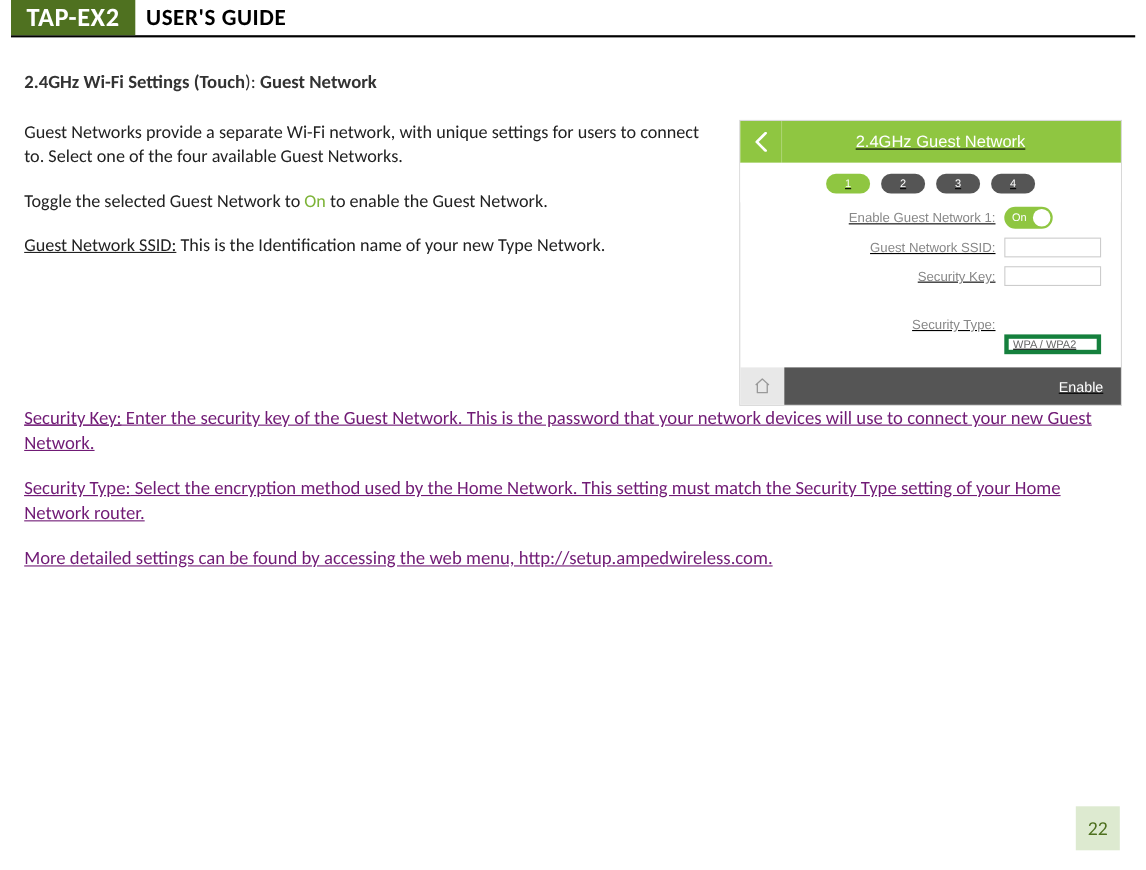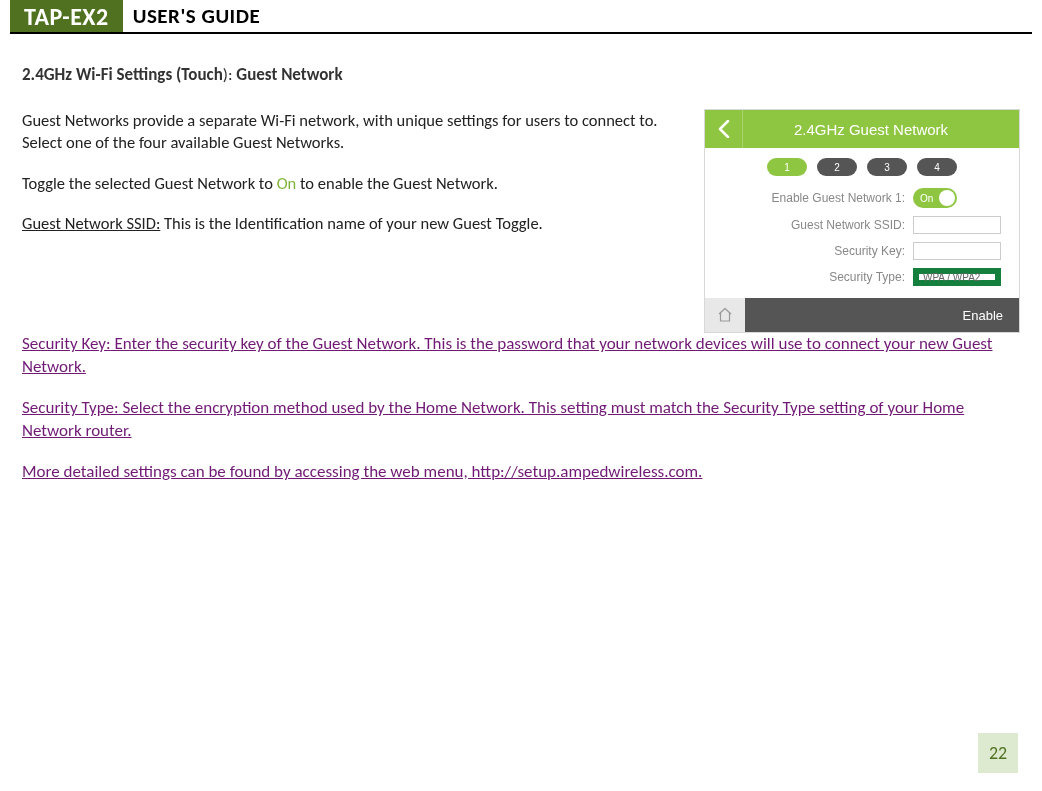--- a/index.html
+++ b/index.html
@@ -75,25 +75,26 @@
       font-size: 17px;
       line-height: 1.35;
       color: #701a75;
       text-decoration: underline;
     }
     .after-text p {
       margin-bottom: 18px;
     }
     
     .phone-ui {
-      width: 316px;
+      width: 348px;
       border: 1px solid #d8d8d8;
       background: #fff;
       font-family: "Helvetica Neue", Helvetica, Arial, sans-serif;
       flex-shrink: 0;
+      text-decoration: underline;
     }
     .phone-header {
       background: #8fc641;
       height: 38px;
       display: flex;
       align-items: center;
       color: #fff;
       font-size: 15px;
     }
     .phone-back {
@@ -181,27 +182,28 @@
     }
     .text-input {
       width: 88px;
       height: 18px;
       border: 1px solid #ccc;
       background: #fff;
     }
     .select-input {
       width: 88px;
       height: 18px;
-      border: 6px solid #15803d;
+      border: 4px solid #15803d;
       background: #fff;
       font-size: 10px;
       color: #666;
       display: flex;
       align-items: center;
       padding-left: 4px;
+      margin-top: 36px;
     }
     .phone-footer {
       display: flex;
       height: 34px;
       margin-top: 8px;
     }
     .phone-home {
       width: 40px;
       background: #e8e8e8;
       display: flex;
@@ -250,21 +252,21 @@
     <span class="bold">2.4GHz Wi-Fi Settings (Touch</span><span>): </span><span class="bold">Guest Network</span>
   </div>
 
   <div class="body-row">
     <div class="body-text-col">
       <p>Guest Networks provide a separate Wi-Fi network, with unique settings for users to connect to.  Select one of the four available Guest Networks.</p>
       <p>
         <span>Toggle the selected Guest Network to </span><span class="on-text">On</span><span> to enable the Guest Network.</span>
       </p>
       <p>
-        <span class="underline">Guest Network SSID:</span><span> This is the Identification name of your new Guest Toggle.</span>
+        <span class="underline">Guest Network SSID:</span><span> This is the Identification name of your new Type Network.</span>
       </p>
     </div>
 
     <div class="phone-ui">
       <div class="phone-header">
         <div class="phone-back">
           <svg viewBox="0 0 12 18">
             <path d="M 10 1 L 2 9 L 10 17" stroke="#fff" stroke-width="2.5" fill="none" stroke-linecap="round" stroke-linejoin="round"></path>
           </svg>
         </div>

